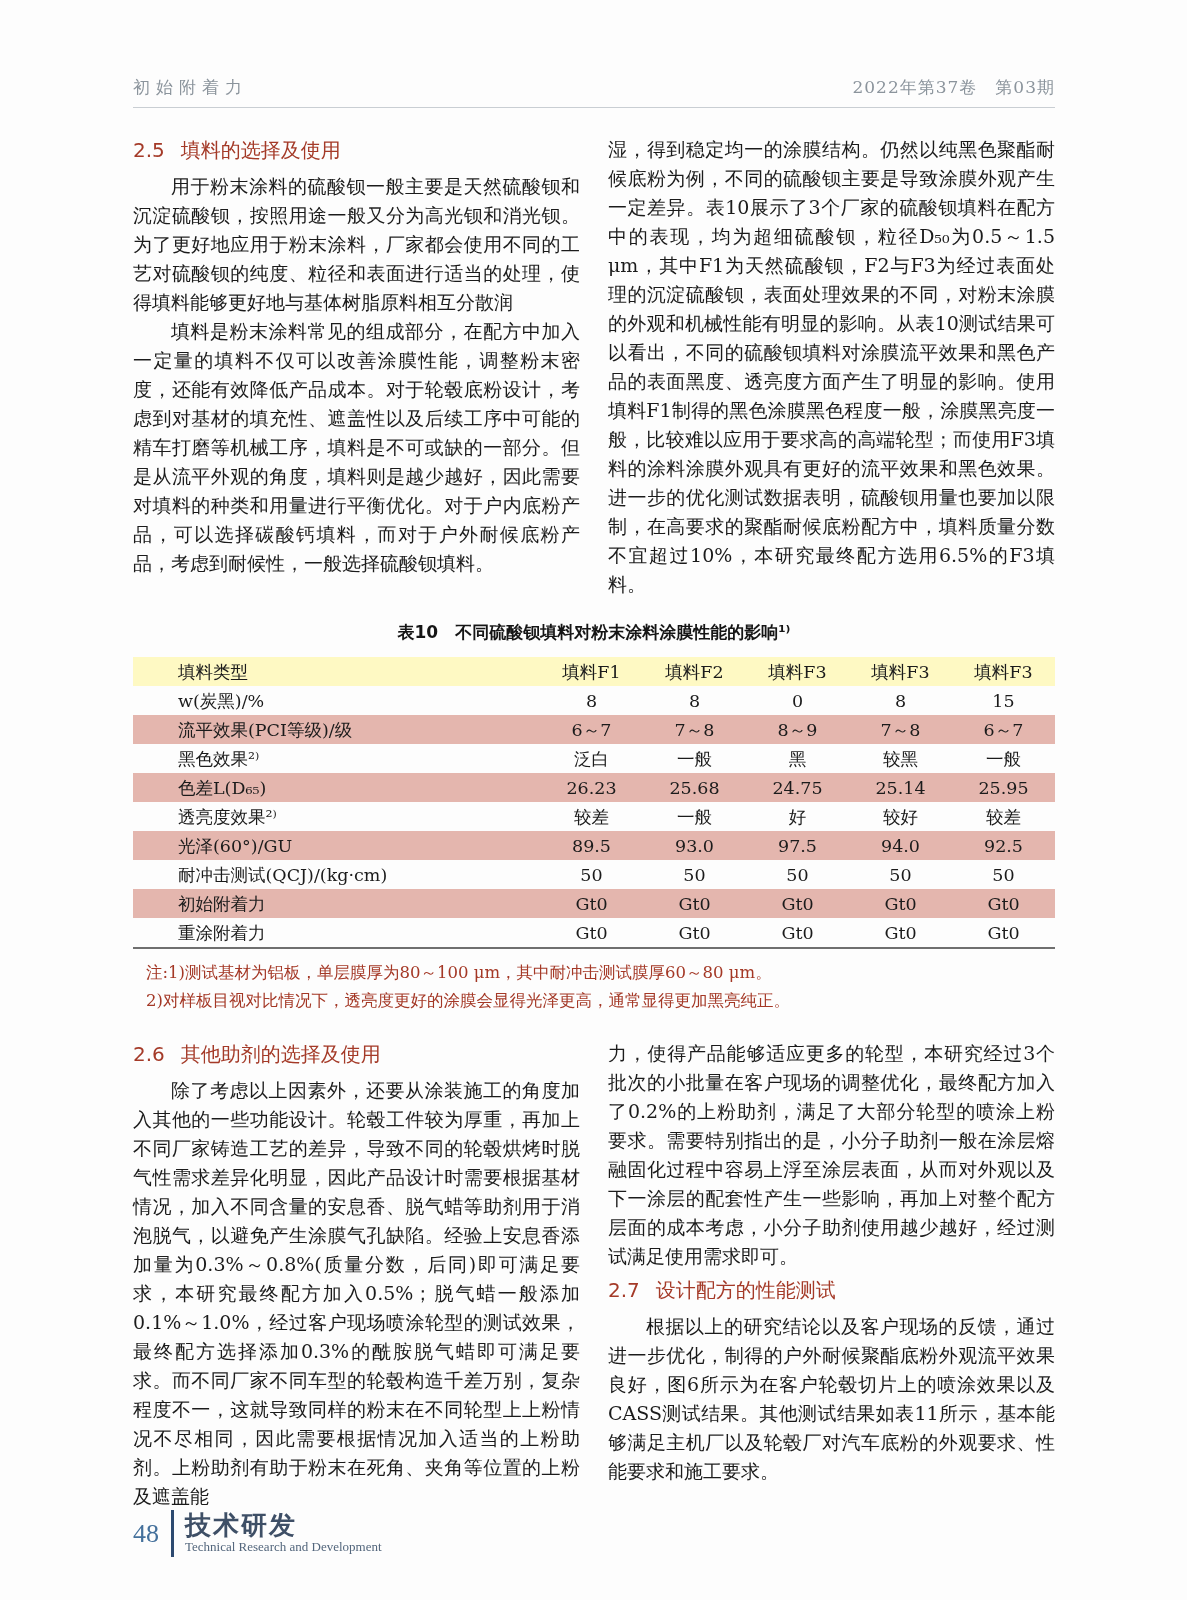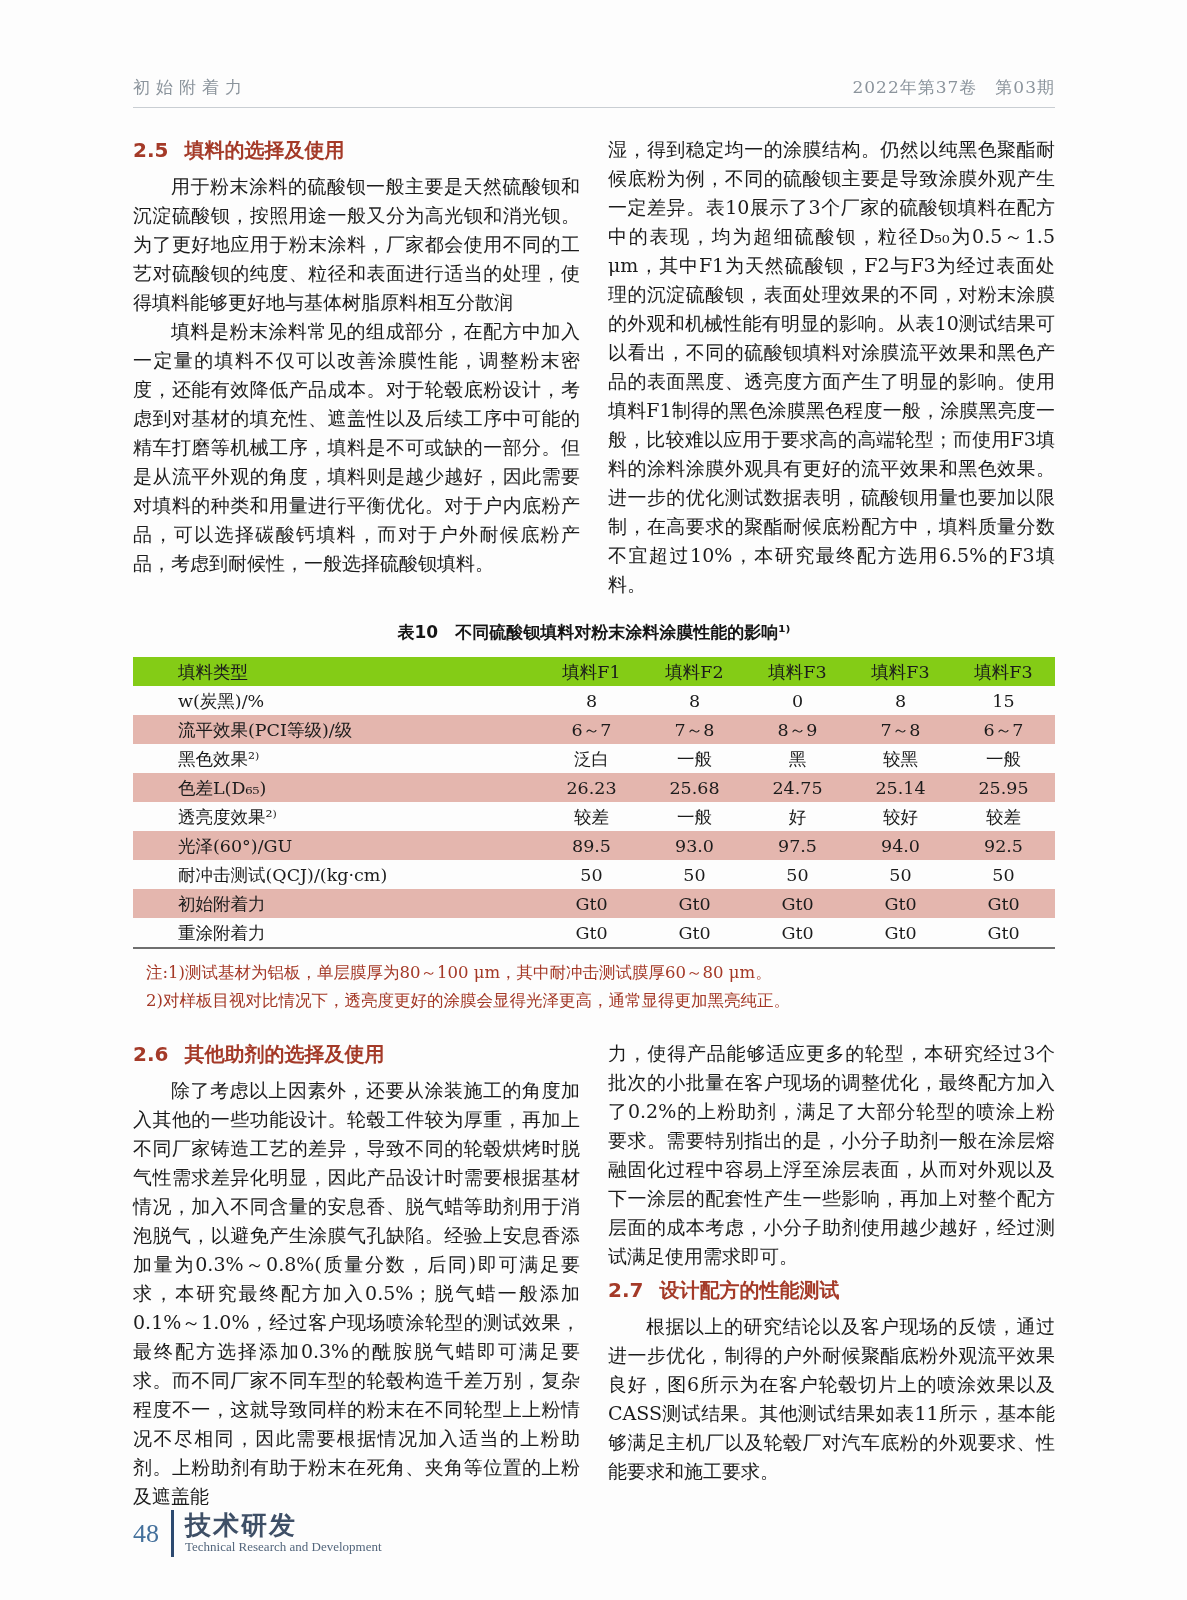--- a/index.html
+++ b/index.html
@@ -20,21 +20,21 @@
   
   .two-col { display:flex; gap:28px; }
   .two-col.top { margin-top:27px; }
   .two-col.bottom { margin-top:24px; }
   .col { width:447px; font-size:19px; line-height:29px; text-align:justify; }
   .col p { margin:0; }
   p.indent { text-indent:2em; }
   p.cont { text-indent:0; }
   h3.sec {
     margin:0 0 7px 0; font-family:"DejaVu Sans", sans-serif;
-    font-weight:bold; font-size:20px; line-height:30px; color:#a43a28;
+    font-weight:normal; font-size:20px; line-height:30px; color:#a43a28;
   }
   h3.sec .sec-num { margin-right:16px; }
   h3.sec.inner { margin-top:4px; }
   
   .table-sec { margin-top:22px; }
   .t-title-cn {
     text-align:center; font-family:"DejaVu Sans", sans-serif;
     font-weight:bold; font-size:17px; color:#151515;
   }
   .t-title-en {
@@ -45,21 +45,21 @@
     width:100%; border-collapse:collapse; margin-top:13px;
     font-size:17.5px; border-bottom:2px solid #6f6f6f;
   }
   table.filler th, table.filler td {
     font-weight:normal; height:29px; padding:0 2px; text-align:center;
     white-space:nowrap;
   }
   table.filler th:first-child, table.filler td:first-child {
     text-align:left; padding-left:45px; width:360px;
   }
-  table.filler thead tr { background:#84cc16; }
+  table.filler thead tr { background:#fef9c3; }
   table.filler tbody tr:nth-child(even) { background:#e4b6ae; }
   .notes {
     margin-top:10px; padding-left:13px;
     color:#a43826; font-size:16.5px; line-height:28px; text-align:left;
   }
   
   .page-foot { position:absolute; left:133px; bottom:43px; display:flex; align-items:center; }
   .pagenum { font-family:"Liberation Serif", serif; font-size:26px; color:#45719c; margin-right:12px; }
   .vbar { width:3px; height:47px; background:#2d4a70; margin-right:11px; }
   .ft-cn {

